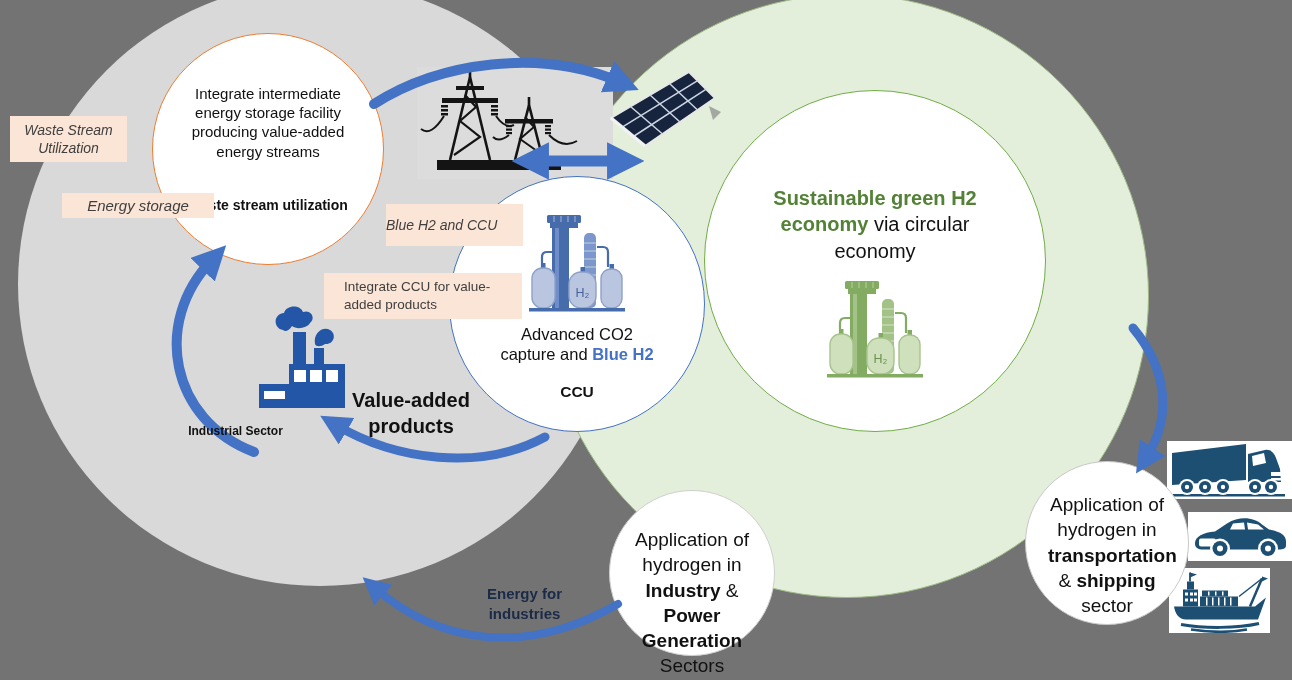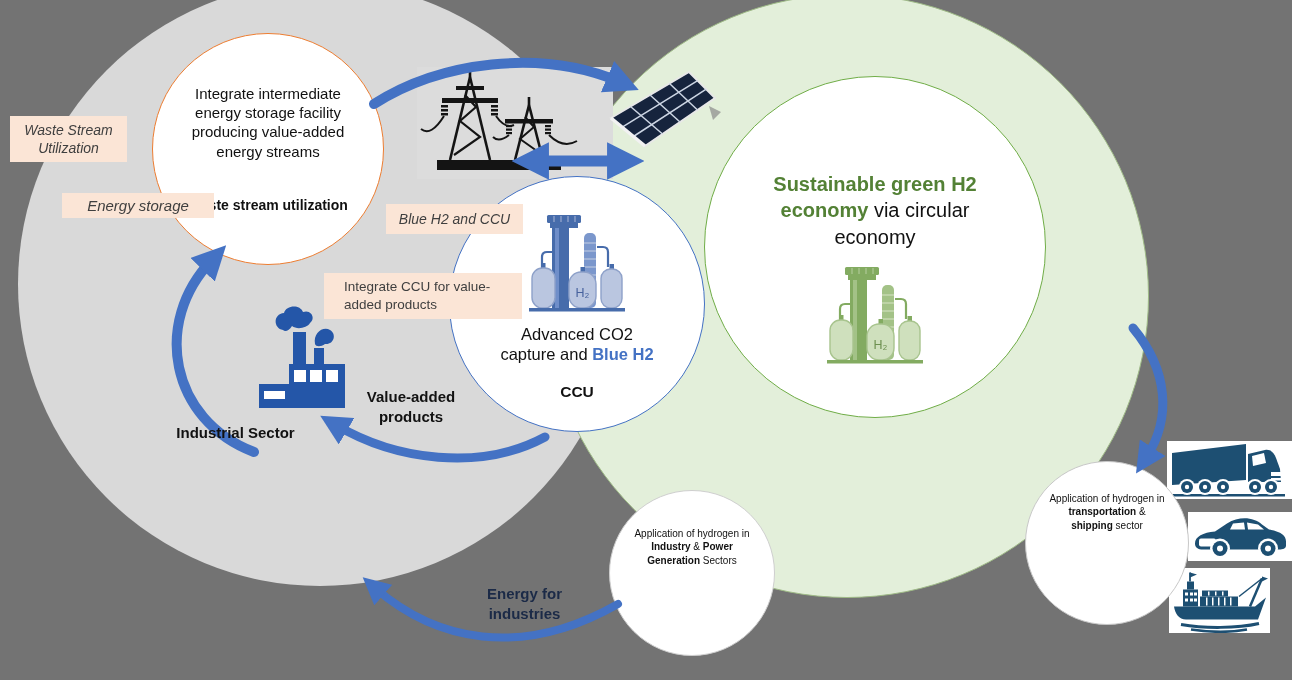--- a/index.html
+++ b/index.html
@@ -4,51 +4,51 @@
 <style>
   html,body{margin:0;padding:0;background:#000;}
   .stage{position:relative;width:1292px;height:680px;background:#737373;overflow:hidden;
          font-family:"Liberation Sans",sans-serif;color:#1a1a1a;}
   .circle{position:absolute;border-radius:50%;}
   .gray-big{left:18px;top:-18px;width:604px;height:604px;background:#d9d9d9;z-index:1;}
   .green-big{left:545px;top:-6px;width:602px;height:602px;background:#e3efda;border:1px solid #9fbb87;z-index:1;}
   .white-c{background:#fff;z-index:3;text-align:center;}
   .waste-c{left:152px;top:33px;width:230px;height:230px;border:1px solid #ED7D31;}
   .ccu-c{left:449px;top:176px;width:254px;height:254px;border:1px solid #4472C4;}
-  .greenh2-c{left:704px;top:76px;width:340px;height:340px;border:1px solid #70AD47;}
+  .greenh2-c{left:704px;top:90px;width:340px;height:340px;border:1px solid #70AD47;}
   .industry-c{left:609px;top:490px;width:164px;height:164px;border:1.5px solid #cfcfcf;}
   .transport-c{left:1025px;top:461px;width:162px;height:162px;border:1.5px solid #c8c8c8;}
 
   .waste-body{position:absolute;top:50px;left:26px;width:178px;font-size:15px;line-height:1.28;color:#111;}
   .waste-sub{position:absolute;top:163px;left:25px;width:180px;font-size:14px;font-weight:bold;line-height:1.25;color:#111;}
 
   .c2-text{position:absolute;top:147px;left:22px;width:210px;font-size:16.5px;line-height:1.24;color:#111;}
   .blue-bold{color:#4472C4;font-weight:bold;}
   .c2-ccu{font-size:15.5px;font-weight:bold;margin-top:17px;color:#111;}
   .plant-icon{position:absolute;left:71px;top:30px;width:112px;height:112px;}
 
   .g-title{position:absolute;top:94px;left:50px;width:240px;font-size:20px;line-height:1.32;color:#111;}
   .green-bold{color:#538135;font-weight:bold;}
   .g-plant{position:absolute;left:114px;top:182px;width:112px;height:112px;}
 
-  .small-c-text{font-size:10px;line-height:1.33;color:#111;}
+  .small-c-text{font-size:19px;line-height:1.33;color:#111;}
   .industry-text{position:absolute;top:36px;left:18px;width:128px;}
   .transport-text{position:absolute;top:30px;left:22px;width:118px;}
   .small-c-text b{font-weight:bold;}
 
   .peach{position:absolute;background:#FBE5D6;color:#3f3f3f;z-index:5;}
   .peach.it{font-style:italic;}
   .lbl-waste{left:10px;top:116px;width:113px;padding:5px 2px;font-size:14px;text-align:center;line-height:1.3;}
   .lbl-storage{left:62px;top:193px;width:152px;padding:4px 0;font-size:15px;text-align:center;}
-  .lbl-blueh2{left:386px;top:204px;width:137px;padding:7px 0;font-size:14px;text-align:center;}
+  .lbl-blueh2{left:386px;top:204px;width:137px;padding:13px 0;font-size:14px;}
   .lbl-integrate{left:324px;top:273px;width:158px;padding:5px 20px;font-size:13.5px;line-height:1.32;text-align:left;}
 
   .black-label{position:absolute;font-weight:bold;color:#111;z-index:5;text-align:center;}
-  .lbl-industrial{left:148px;top:424px;width:175px;font-size:15px;}
-  .lbl-valueadded{left:350px;top:387px;width:122px;font-size:15px;line-height:1.3;}
+  .lbl-industrial{left:148px;top:424px;width:175px;font-size:12px;}
+  .lbl-valueadded{left:350px;top:387px;width:122px;font-size:20px;line-height:1.3;}
   .lbl-energyind{left:462px;top:584px;width:125px;font-size:15px;line-height:1.35;color:#1b2a47;z-index:2;}
 
   .icon-box{position:absolute;z-index:2;}
   .tower-box{left:417px;top:67px;width:196px;height:112px;background:#dcdcdc;}
   .solar-box{left:609px;top:68px;width:118px;height:82px;z-index:2;}
   .factory-box{left:253px;top:306px;width:98px;height:104px;}
   .white-card{background:#fff;}
   .truck-box{left:1167px;top:441px;width:125px;height:58px;}
   .car-box{left:1188px;top:512px;width:104px;height:49px;}
   .ship-box{left:1169px;top:568px;width:101px;height:65px;}

